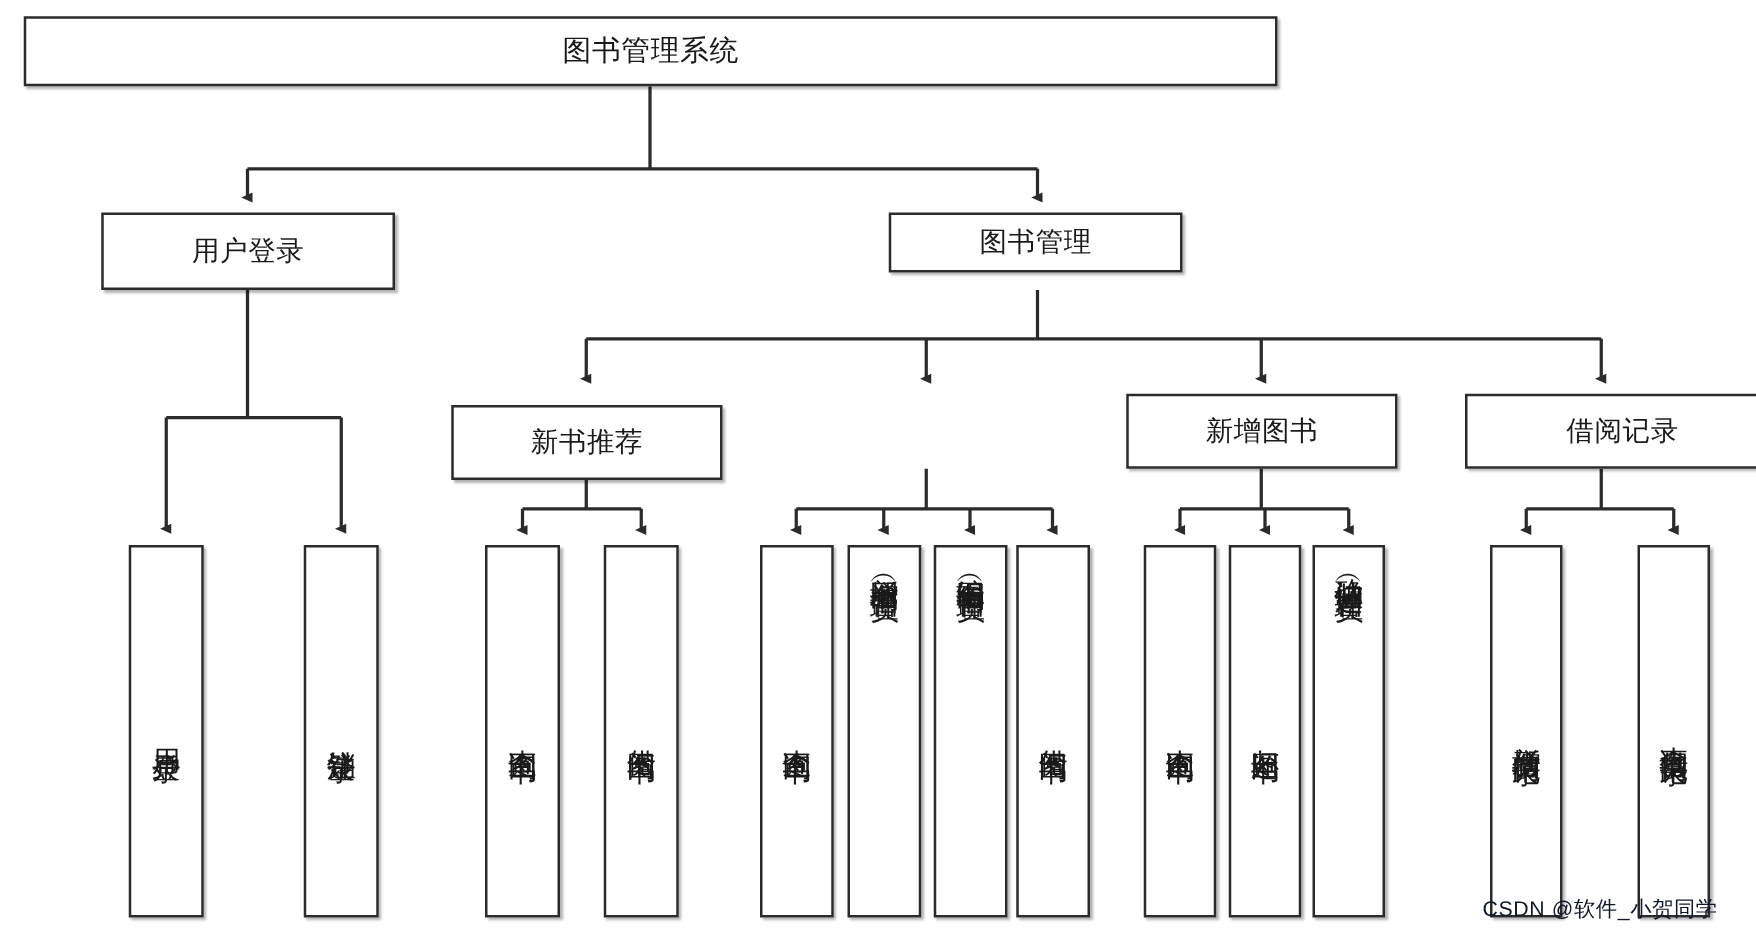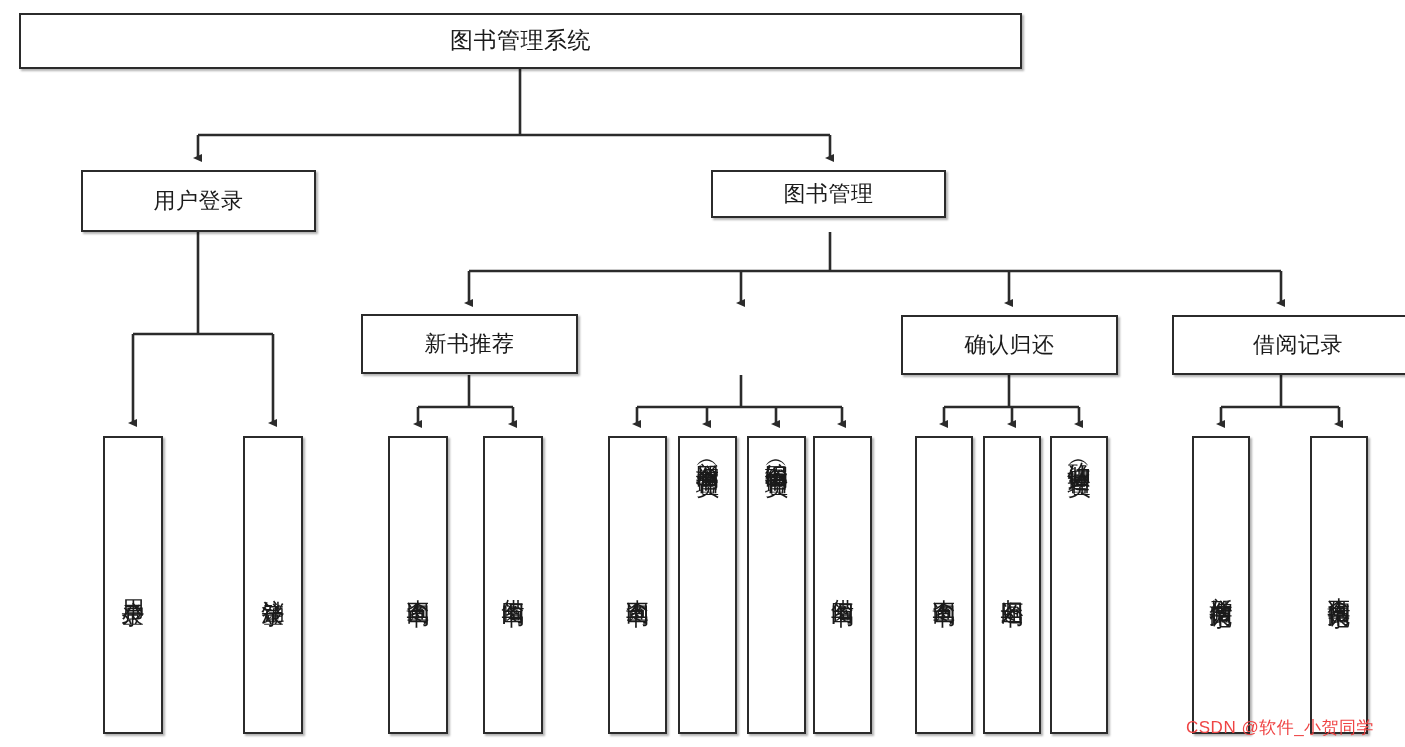--- a/index.html
+++ b/index.html
@@ -65,21 +65,21 @@
   }
   .node.vert.centered {
     align-items: center;
     padding-top: 0;
   }
   .watermark {
     position: absolute;
     left: 1186px;
     top: 716px;
     font-size: 17px;
-    color: #ef4444;
+    color: #0f172a;
     z-index: 5;
     white-space: nowrap;
     letter-spacing: 0.5px;
     text-align: center;
   }
 </style>
 </head>
 <body>
 
 <div id="canvas">
@@ -138,25 +138,25 @@
     <span class="label">图书管理系统</span>
   </div>
 
   <div class="node horiz" style="left: 81px; top: 170px; width: 235px; height: 62px;">
     <span class="label">用户登录</span>
   </div>
   <div class="node horiz" style="left: 711px; top: 170px; width: 235px; height: 48px;">
     <span class="label">图书管理</span>
   </div>
 
-  <div class="node horiz" style="left: 361px; top: 314px; width: 217px; height: 60px;">
+  <div class="node horiz" style="left: 361px; top: 324px; width: 217px; height: 60px;">
     <span class="label">新书推荐</span>
   </div>
   <div class="node horiz" style="left: 901px; top: 315px; width: 217px; height: 60px;">
-    <span class="label">确认归还</span>
+    <span class="label">新增图书</span>
   </div>
   <div class="node horiz" style="left: 1172px; top: 315px; width: 252px; height: 60px;">
     <span class="label">借阅记录</span>
   </div>
 
   <div class="node vert centered" style="left: 103px; top: 436px; width: 60px; height: 298px;">
     <span class="label">用户登录</span>
   </div>
   <div class="node vert centered" style="left: 243px; top: 436px; width: 60px; height: 298px;">
     <span class="label">注销登录</span>

